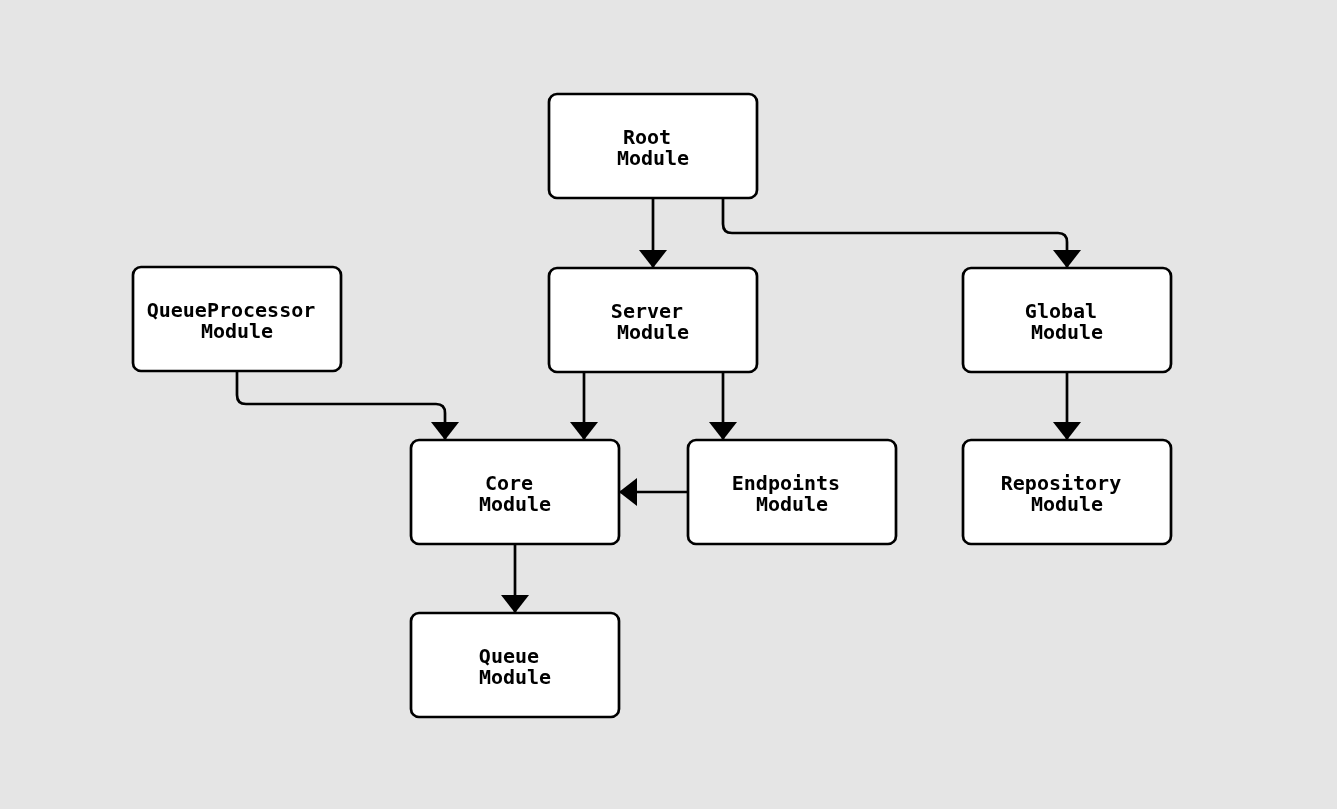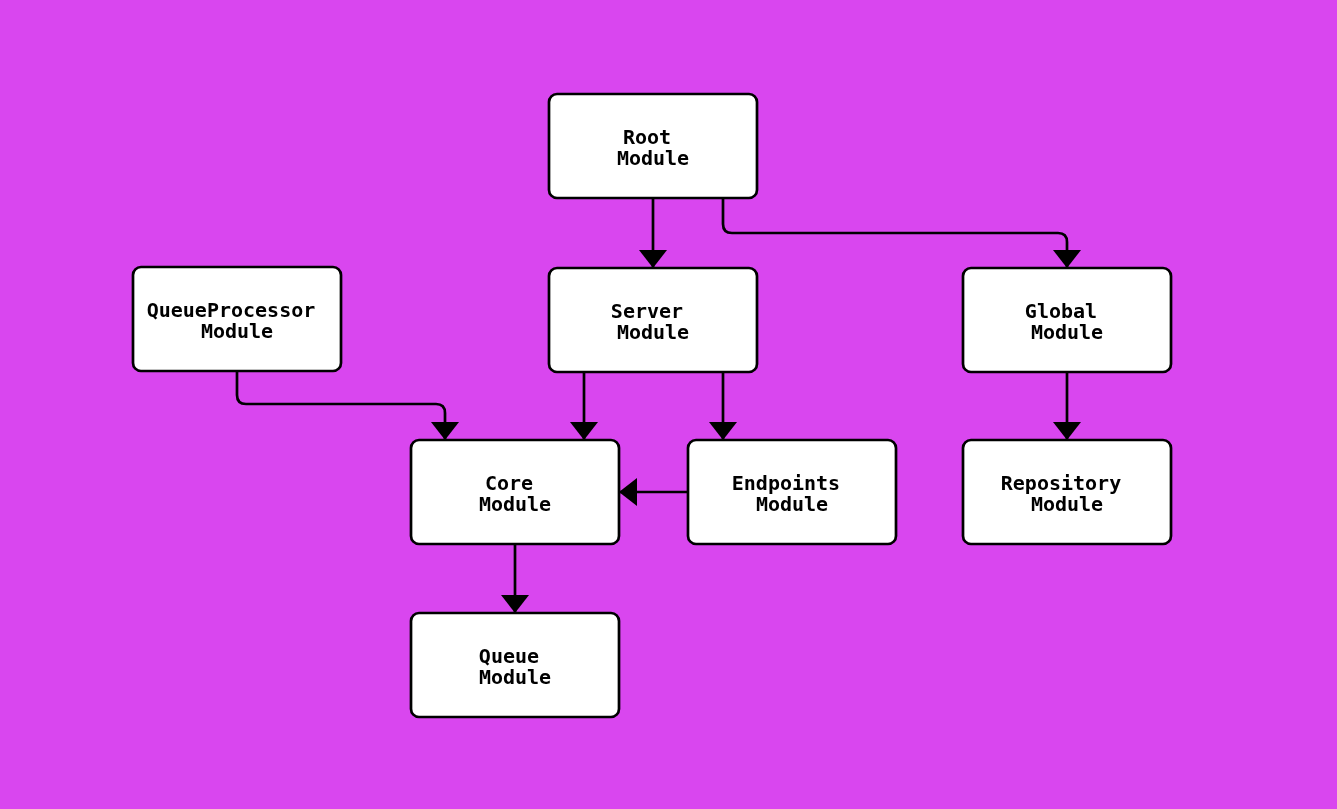--- a/index.html
+++ b/index.html
@@ -8,21 +8,21 @@
     background: #ffffff;
     width: 1337px;
     height: 809px;
     overflow: hidden;
     font-family: "DejaVu Sans Mono", monospace;
   }
   .stage {
     position: relative;
     width: 1337px;
     height: 809px;
-    background: #d946ef;
+    background: #e5e5e5;
   }
   svg { display: block; }
   .edge {
     fill: none;
     stroke: #000000;
     stroke-width: 2.7px;
   }
   .node-box {
     fill: #ffffff;
     stroke: #000000;

